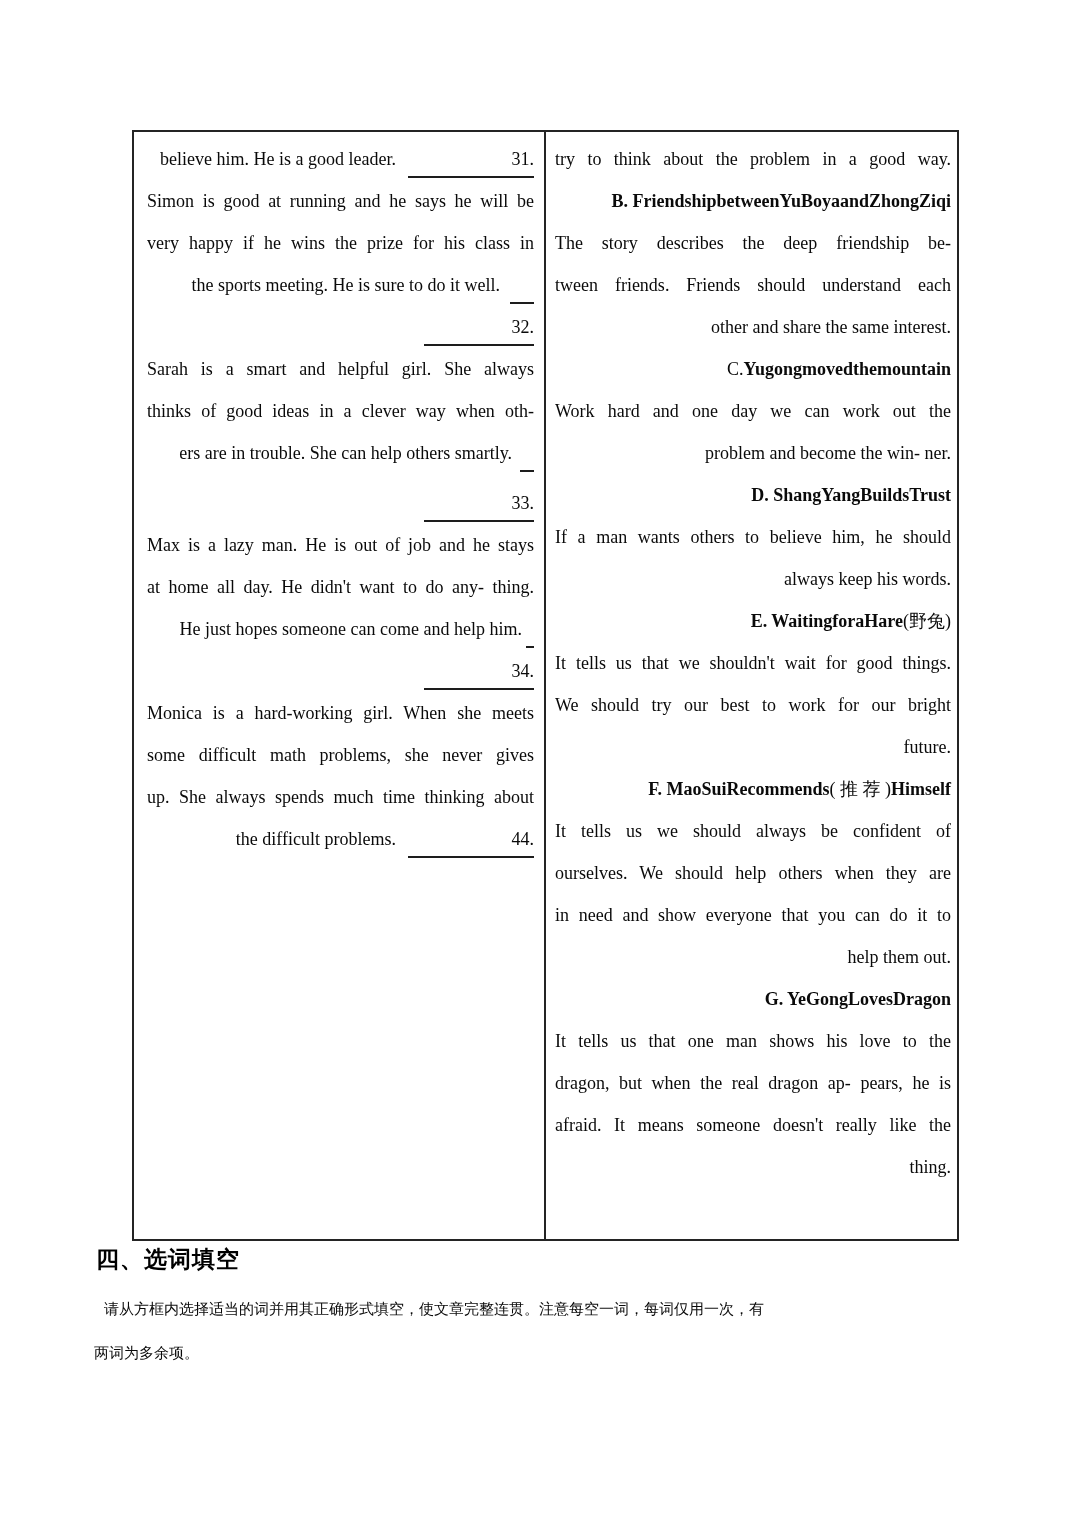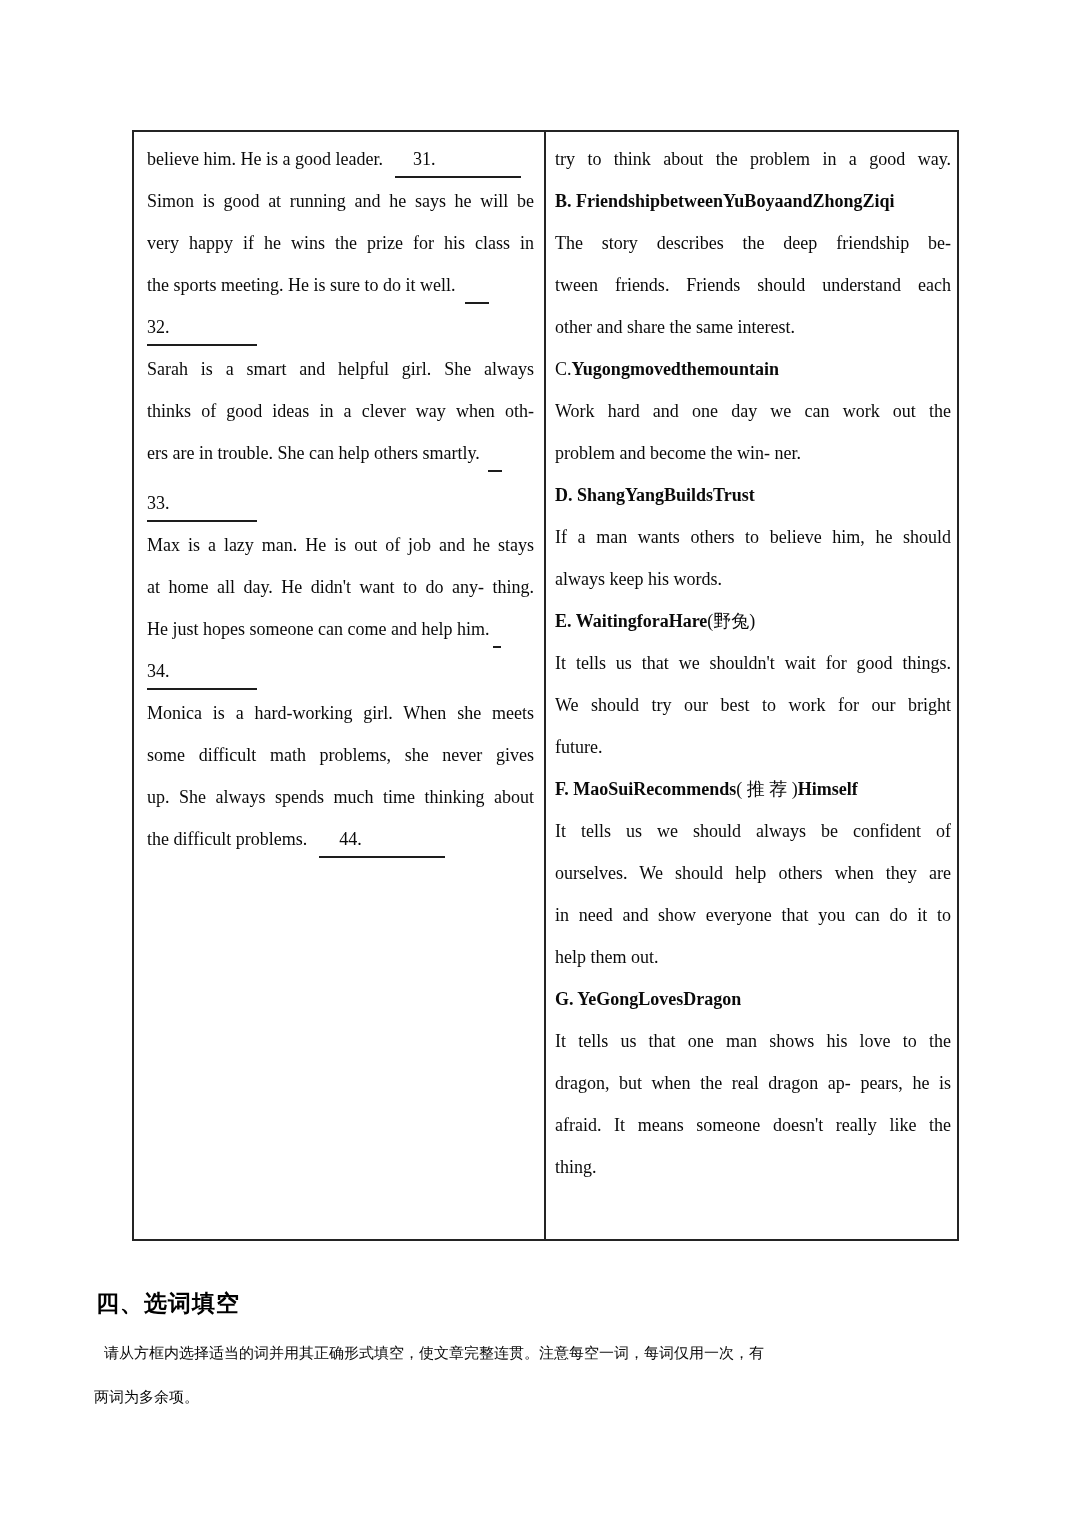--- a/index.html
+++ b/index.html
@@ -12,29 +12,29 @@
     border:2px solid #242424;box-sizing:border-box;display:flex;
     background:#fff;
   }
   .colL{
     width:412px;box-sizing:border-box;border-right:2px solid #242424;
     padding:6px 10px 0 13px;overflow:visible;
   }
   .colR{
     flex:1;box-sizing:border-box;padding:6px 6px 8px 9px;overflow:visible;
   }
-  .line{line-height:42px;font-size:18px;}
+  .line{line-height:42px;font-size:18px;text-align:right;}
   .line.j{text-align:justify;text-align-last:justify;text-justify:inter-word;}
   .line.nw{white-space:nowrap;}
   .b{font-weight:bold;}
   .blank{
     display:inline-block;box-sizing:border-box;
     border-bottom:2px solid #1d1d1d;line-height:34px;
   }
-  .bottomSection{position:absolute;left:0;top:1288px;width:1080px;}
+  .bottomSection{position:absolute;left:0;top:1244px;width:1080px;}
   .secHeading{
     margin:0 0 0 96px;font-family:"Liberation Sans", sans-serif;
     font-weight:bold;font-size:23px;color:#000;letter-spacing:1px;
   }
   .secBody{margin:12px 0 0 94px;width:930px;font-size:15px;line-height:44px;}
   .secBody .iline{white-space:nowrap;}
   .secBody .indent{text-indent:10px;}
 </style>
 </head>
 <body>

